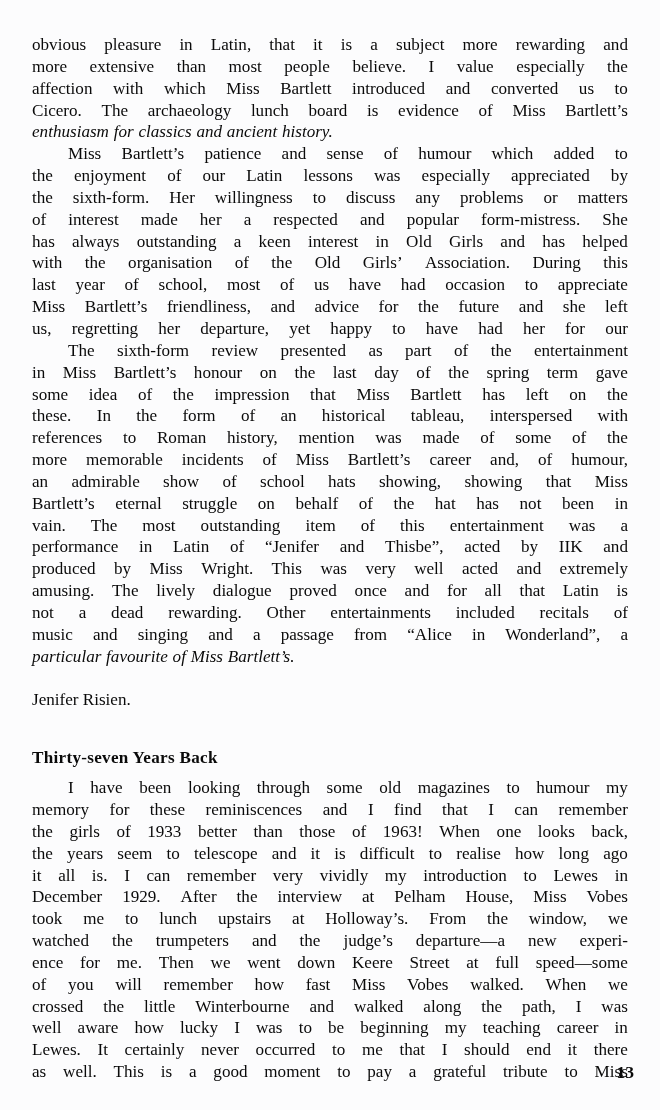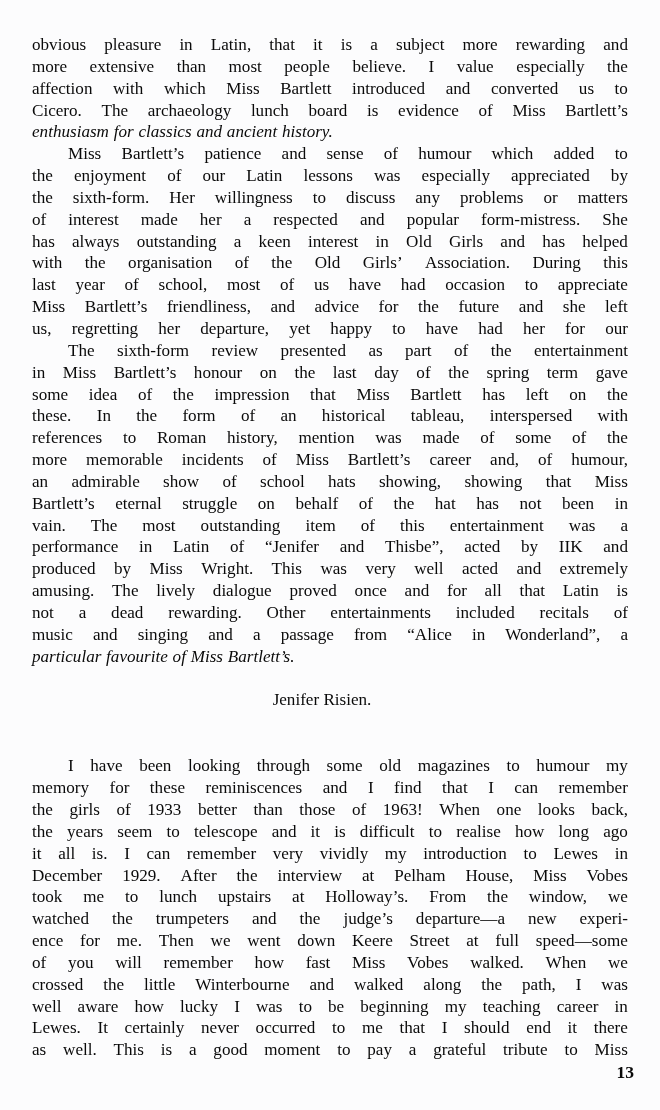--- a/index.html
+++ b/index.html
@@ -56,21 +56,21 @@
   }
   .last > span + span { margin-left: 0.28em; }
   
   .indent { padding-left: 36px; width: 560px; }
   .para { margin: 0; }
   .para + .para { margin-top: 0px; }
   .gap-sig { height: 22px; }
   .signature {
     display: block;
     width: 596px;
-    text-align: center;
+    text-align: left;
     font-size: 17.1px;
     line-height: 21.85px;
     padding-right: 16px;
     box-sizing: border-box;
   }
   .gap-head-before { height: 36px; }
   .gap-head-after { height: 8px; }
   .heading {
     display: block;
     font-size: 17.1px;
@@ -460,20 +460,21 @@
               <span>Miss</span>
               <span>Bartlett’s.</span>
             </div>
           </div>
         </div>
       <div class="gap-sig"></div>
       <div class="signature">Jenifer Risien.</div>
     </div>
 
     <div class="gap-head-before"></div>
+    <div class="heading">Thirty-seven Years Back</div>
     <div class="gap-head-after"></div>
 
     <div>
       <div id="article-two-body">
           <div class="para">
             <div class="ln just indent">
               <span>I</span>
               <span>have</span>
               <span>been</span>
               <span>looking</span>

